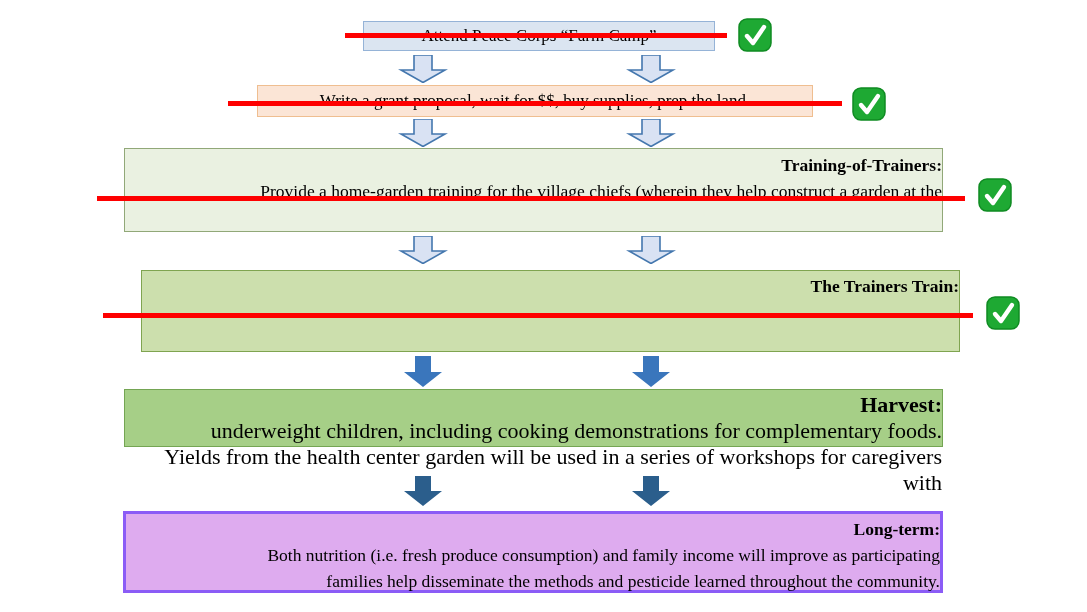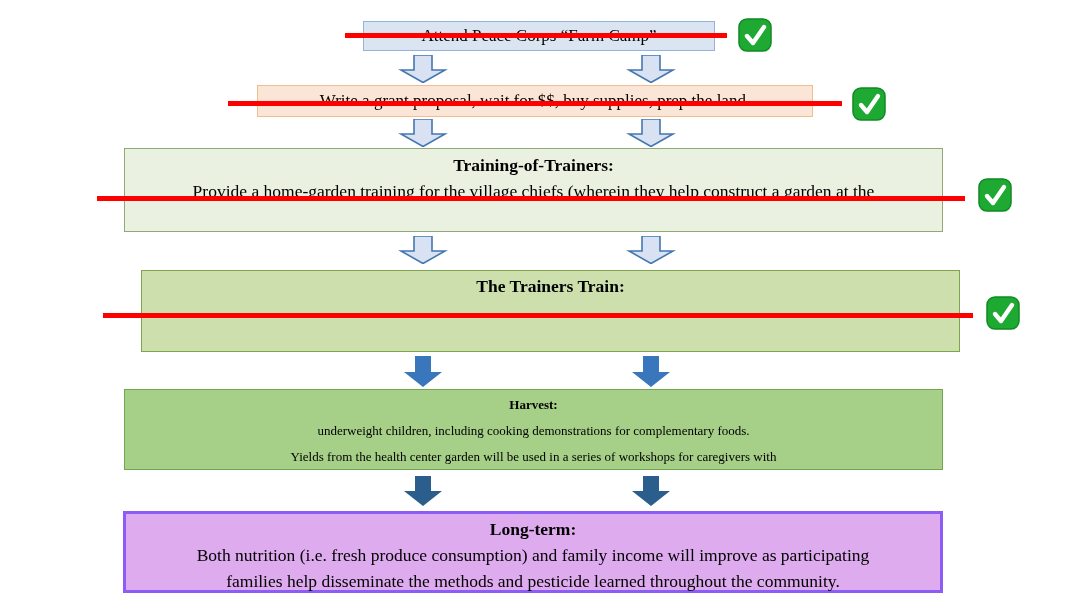--- a/index.html
+++ b/index.html
@@ -8,28 +8,28 @@
     width:1087px;
     height:612px;
     background:#ffffff;
     overflow:hidden;
     font-family:"Liberation Serif", serif;
     color:#000;
   }
   .box{
     position:absolute;
     box-sizing:border-box;
-    text-align:center;
+    text-align:right;
   }
   .flexc{display:flex;align-items:center;justify-content:center;}
   .b1{left:363px;top:21px;width:352px;height:30px;background:#DBE5F1;border:1px solid #95B3D7;font-size:17px;}
   .b2{left:257px;top:85px;width:556px;height:32px;background:#FBE5D6;border:1px solid #EFBE90;font-size:17px;}
   .b3{left:124px;top:148px;width:819px;height:84px;background:#EAF1E1;border:1px solid #91A878;font-size:17.5px;line-height:26px;padding-top:3px;}
   .b4{left:124px;top:270px;width:819px;height:82px;background:#CCDFAD;border:1px solid #7FA450;font-size:17.5px;line-height:26px;padding-top:2px;margin-left:17px;}
-  .b5{left:124px;top:389px;width:819px;height:81px;background:#A6CF87;border:1px solid #74A553;font-size:13px;line-height:26px;padding-top:2px;}
+  .b5{left:124px;top:389px;width:819px;height:58px;background:#A6CF87;border:1px solid #74A553;font-size:22px;line-height:26px;padding-top:2px;}
   .b6{left:123px;top:511px;width:820px;height:82px;background:#DEABEF;border:3px solid #8b5cf6;font-size:17.5px;line-height:26px;padding-top:2px;}
   .title{font-weight:bold;}
   .redline{position:absolute;height:5px;background:#FE0000;z-index:5;}
   .r1{left:345px;top:33px;width:382px;}
   .r2{left:228px;top:101px;width:614px;}
   .r3{left:97px;top:196px;width:868px;}
   .r4{left:103px;top:313px;width:870px;}
   .check{position:absolute;width:34px;height:34px;z-index:6;}
   .c1{left:738px;top:18px;}
   .c2{left:852px;top:87px;}

